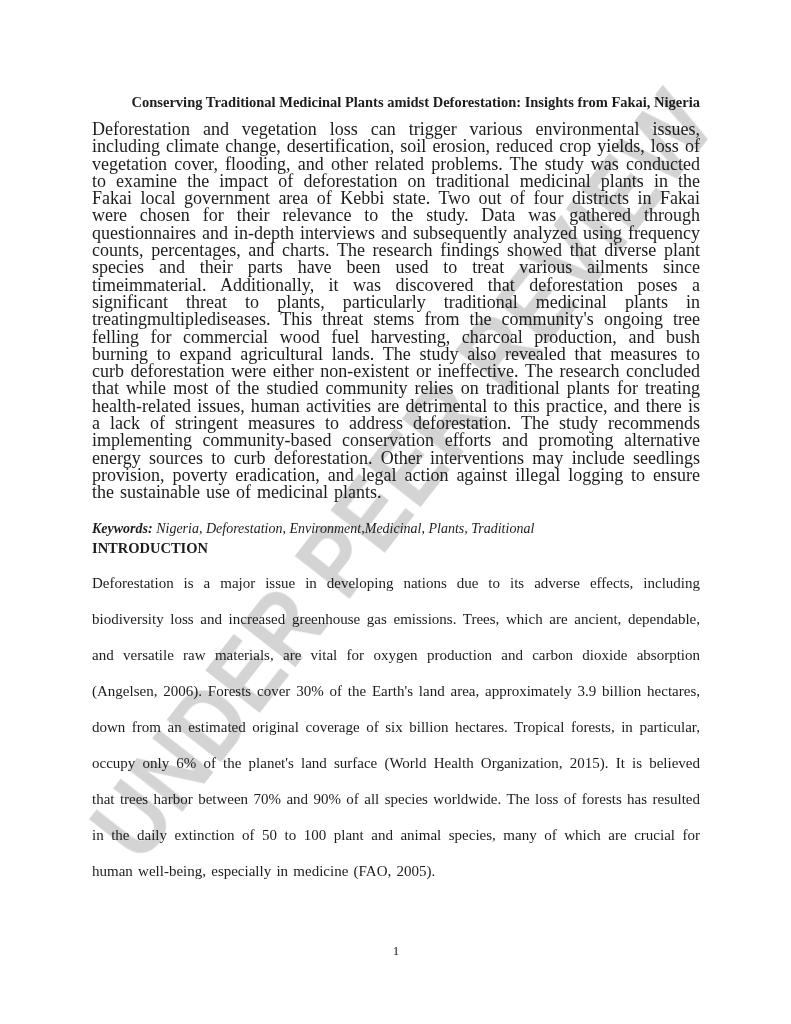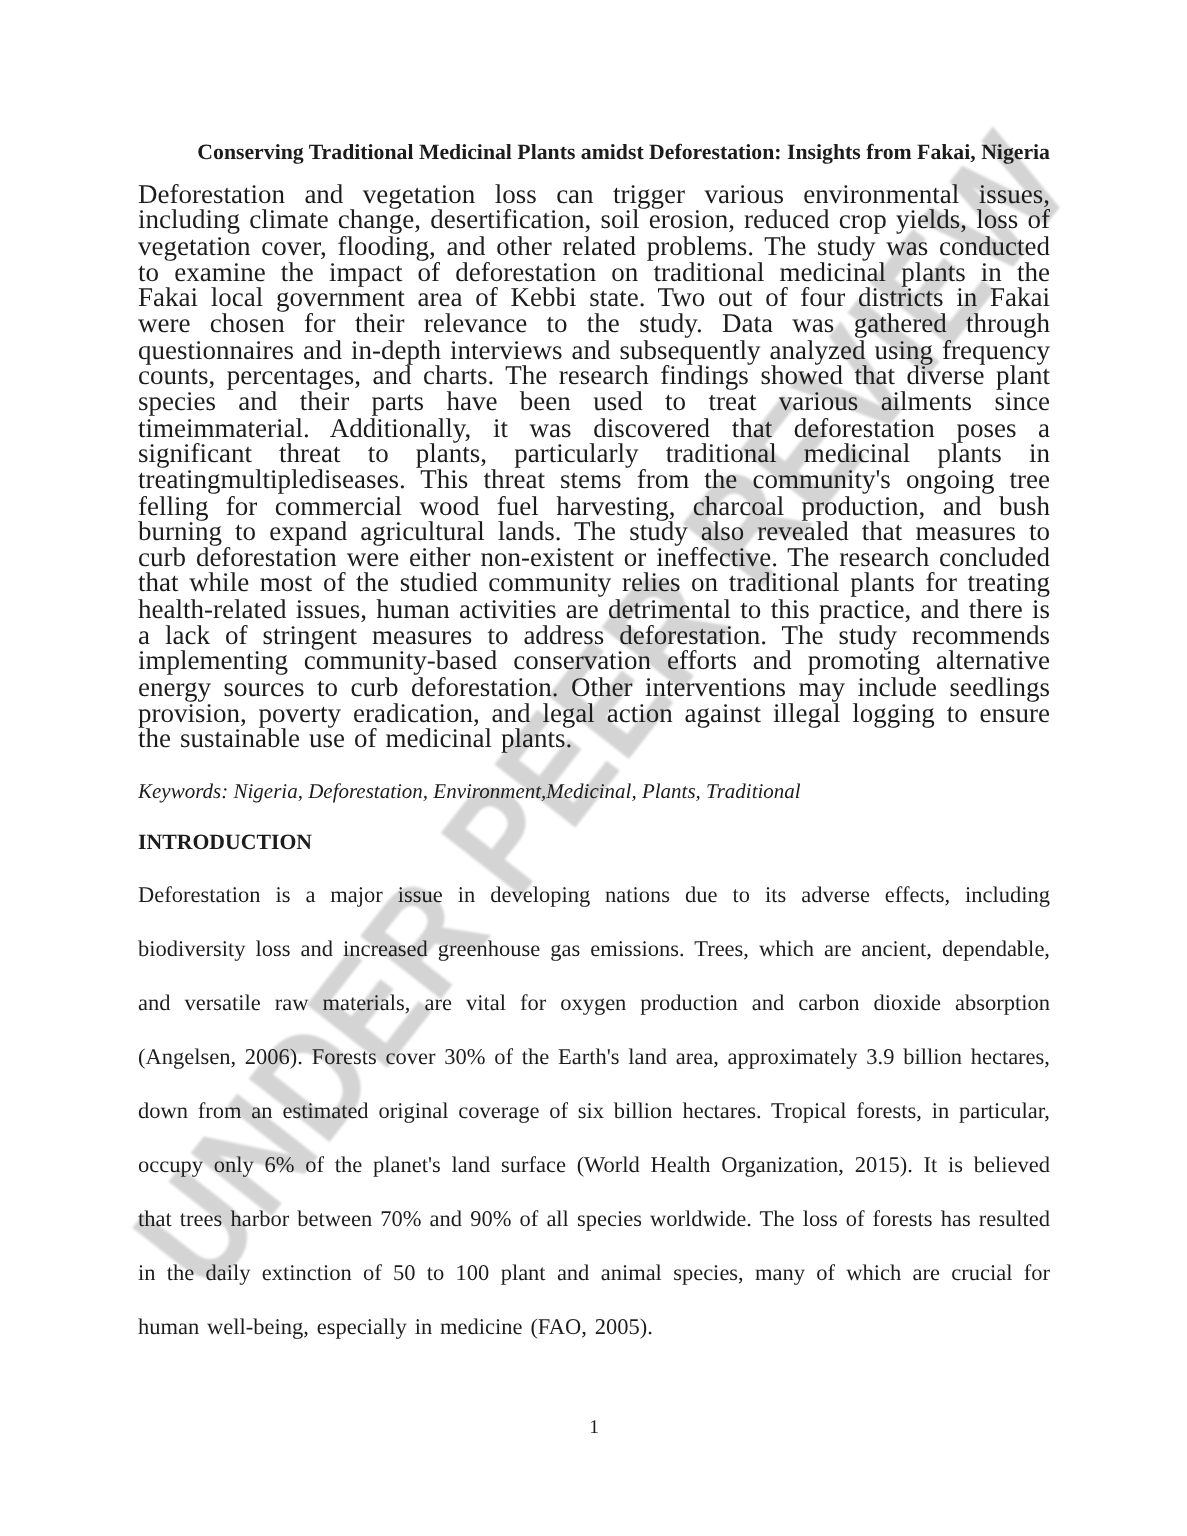--- a/index.html
+++ b/index.html
@@ -54,23 +54,23 @@
     line-height: 17.3px;
     text-align: justify;
     word-spacing: 1.5px;
   }
   .keywords-line {
     margin-top: 18px;
     font-size: 14px;
     font-style: italic;
     line-height: 18px;
   }
-  .keywords-label { font-weight: normal; }
+  .keywords-label { font-weight: bold; }
   .intro-heading {
-    margin-top: 15px;
+    margin-top: 1px;
     font-size: 14.5px;
     font-weight: bold;
     line-height: 18px;
   }
   .intro-body {
     margin-top: 8px;
     font-size: 15px;
     line-height: 36px;
     text-align: justify;
     word-spacing: 1.5px;

